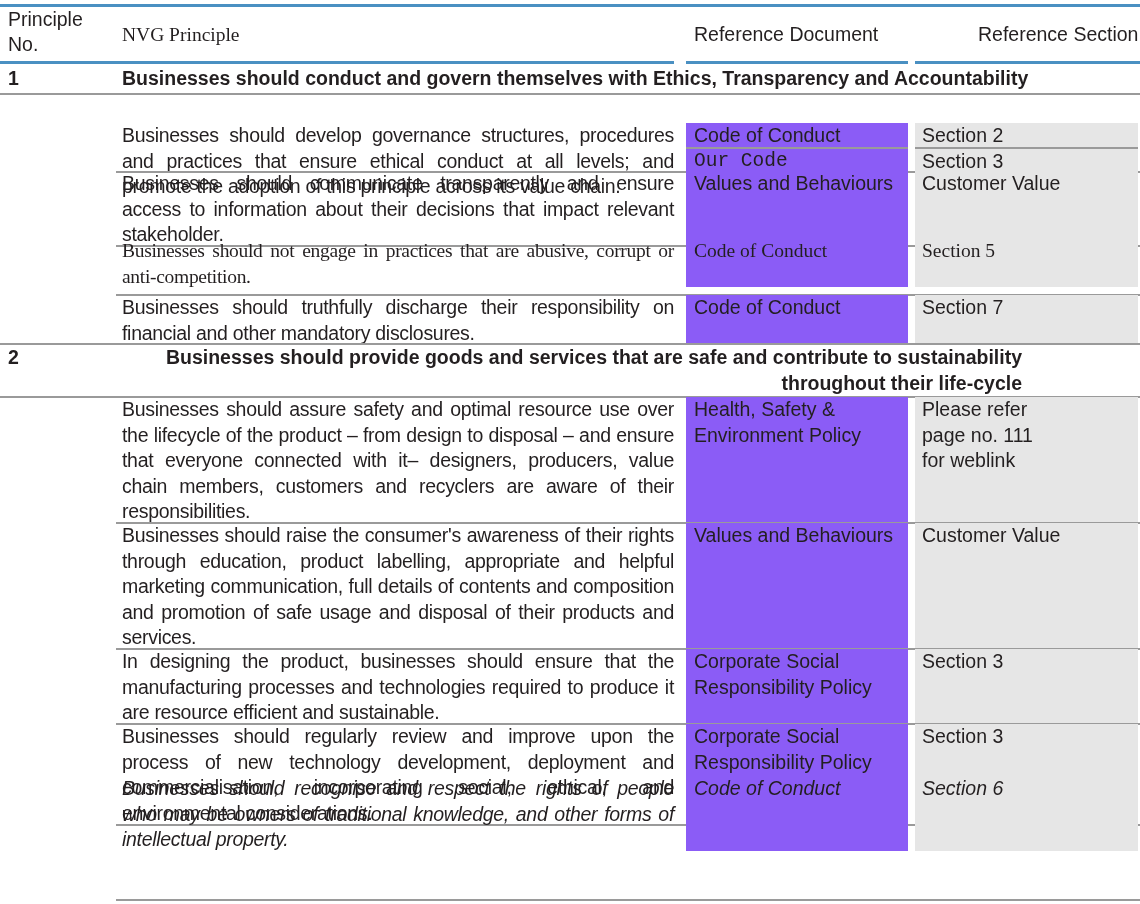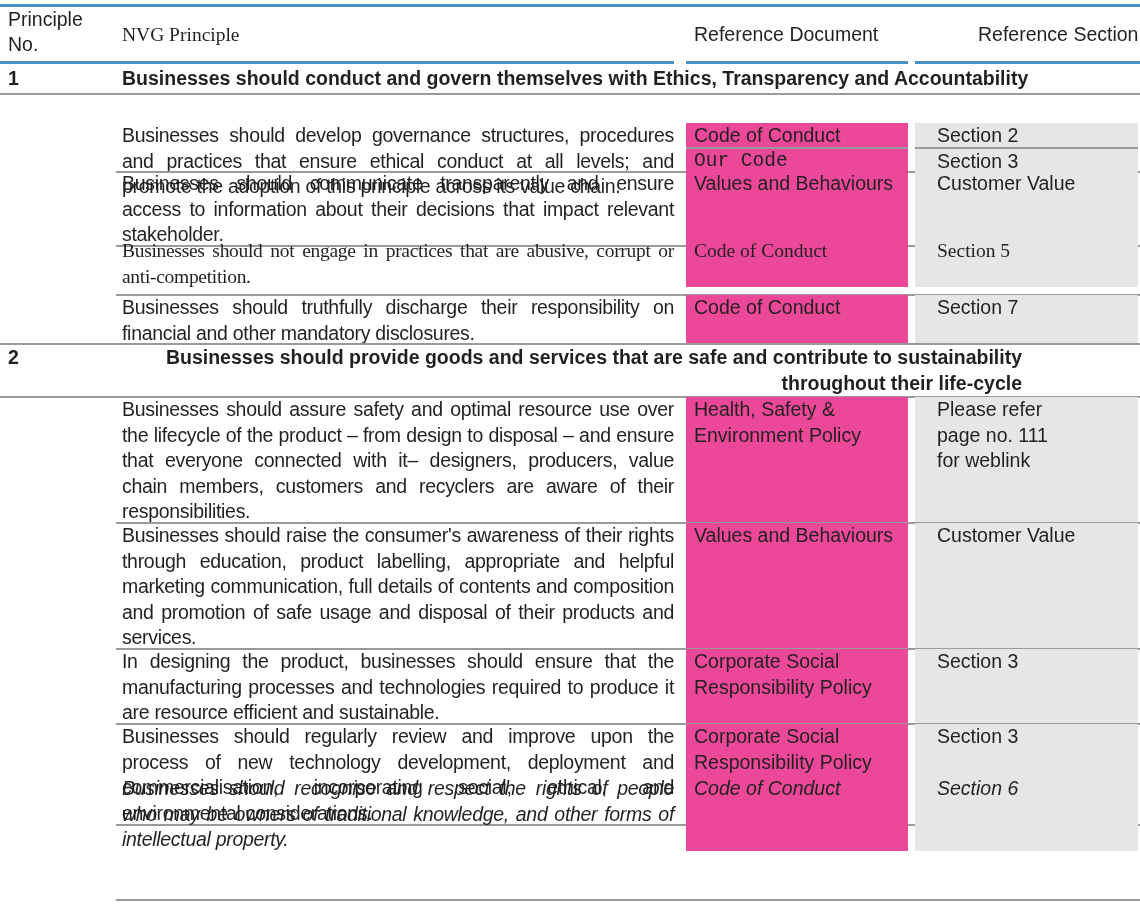--- a/index.html
+++ b/index.html
@@ -6,22 +6,22 @@
   body { width: 1140px; height: 904px; overflow: hidden; position: relative;
          font-family: "Liberation Sans", "DejaVu Sans", sans-serif; color: #231f20; }
   .top-rule { position: absolute; left: 0; top: 4px; width: 1140px; height: 3px; background: #4a90c2; }
   .hdr { position: absolute; top: 7px; height: 55px; font-size: 19.5px; line-height: 25px; color: #231f20; }
   .hdr-rule { position: absolute; top: 61px; height: 3px; background: #4a90c2; }
   .row { position: absolute; left: 0; width: 1140px; }
   .cell { position: absolute; top: 0; bottom: 0; box-sizing: border-box; font-size: 19.5px; line-height: 25.5px; }
   .num { left: 8px; width: 100px; font-weight: bold; }
   .prin-title { left: 122px; width: 1010px; font-weight: bold; }
   .desc { left: 122px; width: 552px; text-align: justify; text-align-last: left; letter-spacing: -0.3px; }
-  .doc { left: 686px; width: 222px; background: #ec4899; padding-left: 8px; }
-  .sec { left: 915px; width: 223px; background: #e6e6e6; padding-left: 22px; }
+  .doc { left: 686px; width: 222px; background: #8b5cf6; padding-left: 8px; }
+  .sec { left: 915px; width: 223px; background: #e6e6e6; padding-left: 7px; }
   .rule { position: absolute; height: 2px; background: #9a9a9a; }
 </style>
 </head>
 <body>
 
 <div>
 
   <div class="top-rule"></div>
   <div class="hdr" style="left:8px; width:110px;">
     <div>Principle</div>

